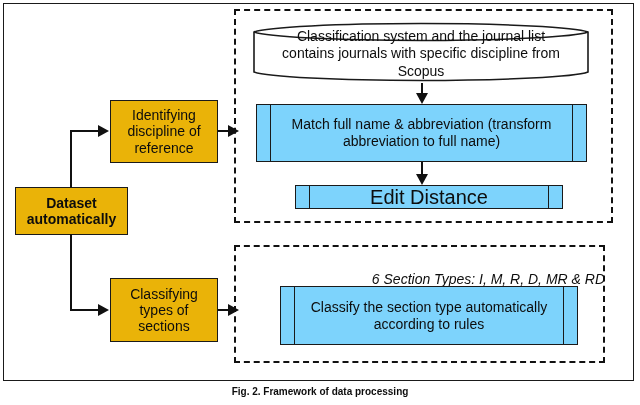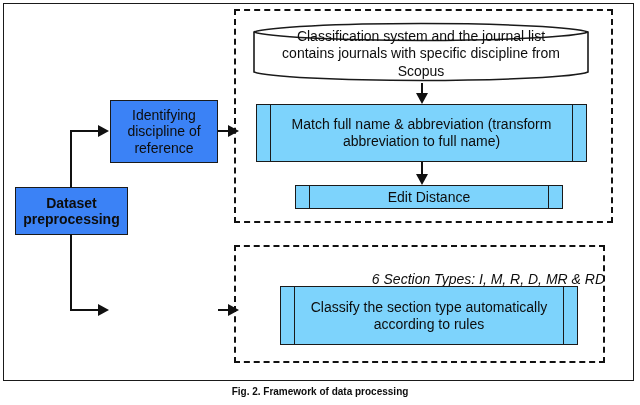--- a/index.html
+++ b/index.html
@@ -34,21 +34,21 @@
     box-sizing: border-box;
     border: 2.4px dashed #111111;
     background: transparent;
   }
 
   
   .proc-box {
     position: absolute;
     box-sizing: border-box;
     border: 1.6px solid #1a1a1a;
-    background: #3b82f6;
+    background: #eab308;
     display: flex;
     align-items: center;
     justify-content: center;
     text-align: center;
     line-height: 1.16;
     color: #0d0d0d;
   }
   .proc-box.bold { font-weight: bold; }
 
   
@@ -171,41 +171,44 @@
     <span class="rail right"></span>
     <div class="pre-label" style="font-size:14px;">Match full name &amp; abbreviation (transform abbreviation to full name)</div>
   </div>
 
   <div class="line-v" style="left:421px; top:162px; height:13px;"></div>
   <div class="arrow-d" style="left:415.5px; top:174px;"></div>
 
   <div class="pre-box" style="left:295px; top:185px; width:268px; height:24px;">
     <span class="rail left"></span>
     <span class="rail right"></span>
-    <div class="pre-label" style="font-size:14px;">Edit Distance</div>
+    <div class="pre-label" style="font-size:20px;">Edit Distance</div>
   </div>
 
   <div class="dashed-group" style="left:234px; top:245px; width:371px; height:118px;"></div>
 
   <div class="group-note" style="left:234px; top:271px; width:371px; font-size:14px;">6 Section Types: I, M, R, D, MR &amp; RD</div>
 
   <div class="pre-box" style="left:280px; top:286px; width:298px; height:59px;">
     <span class="rail left"></span>
     <span class="rail right"></span>
     <div class="pre-label" style="font-size:14px;">Classify the section type automatically according to rules</div>
   </div>
 
   <div class="proc-box" style="left:110px; top:100px; width:108px; height:63px; font-size:14px;">
     <span style="display:block; padding:0 5px;">Identifying discipline of reference</span>
   </div>
 
   <div class="proc-box bold" style="left:15px; top:187px; width:113px; height:48px; font-size:14px;">
-    <span style="display:block; padding:0 4px;">Dataset preprocessing</span>
-  </div>
-
+    <span style="display:block; padding:0 4px;">Dataset automatically</span>
+  </div>
+
+  <div class="proc-box" style="left:110px; top:278px; width:108px; height:64px; font-size:14px;">
+    <span style="display:block; padding:0 5px;">Classifying types of sections</span>
+  </div>
 
   <div class="line-v" style="left:70px; top:131px; height:57px;"></div>
 
   <div class="line-h" style="left:70px; top:130px; width:29px;"></div>
   <div class="arrow-r" style="left:98px; top:124.5px;"></div>
 
   <div class="line-v" style="left:70px; top:234px; height:77px;"></div>
 
   <div class="line-h" style="left:70px; top:309px; width:29px;"></div>
   <div class="arrow-r" style="left:98px; top:303.5px;"></div>

